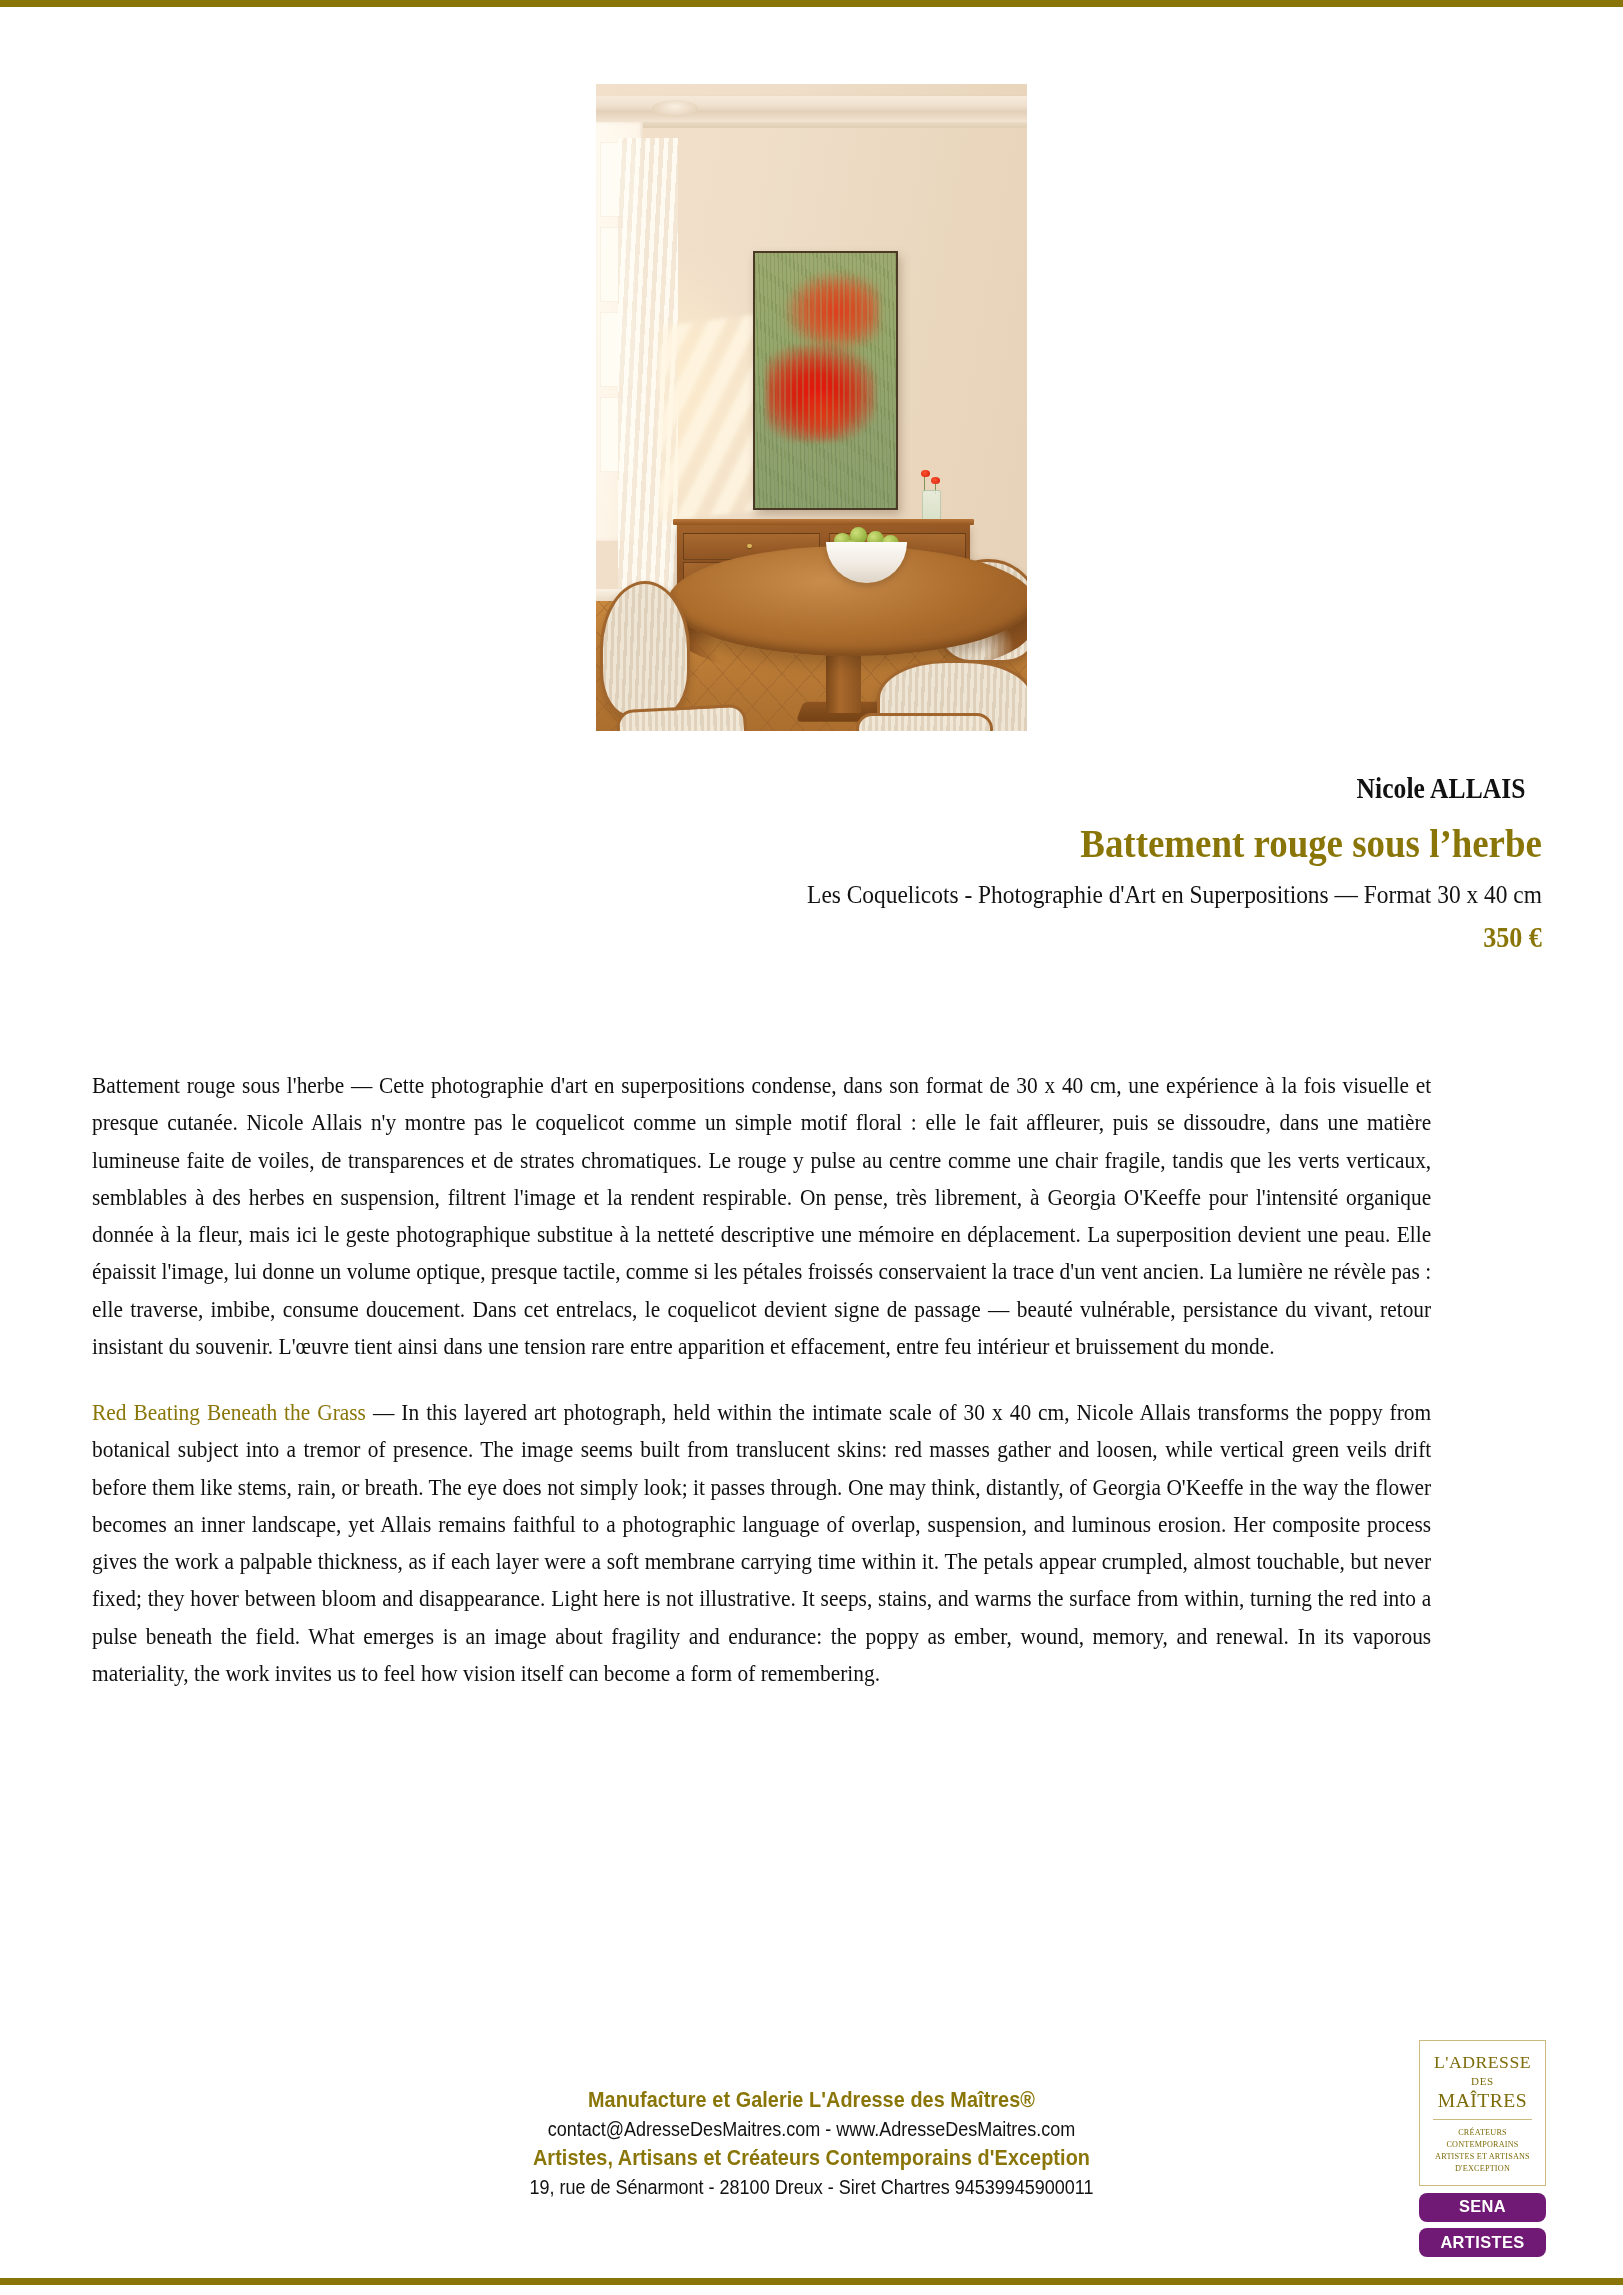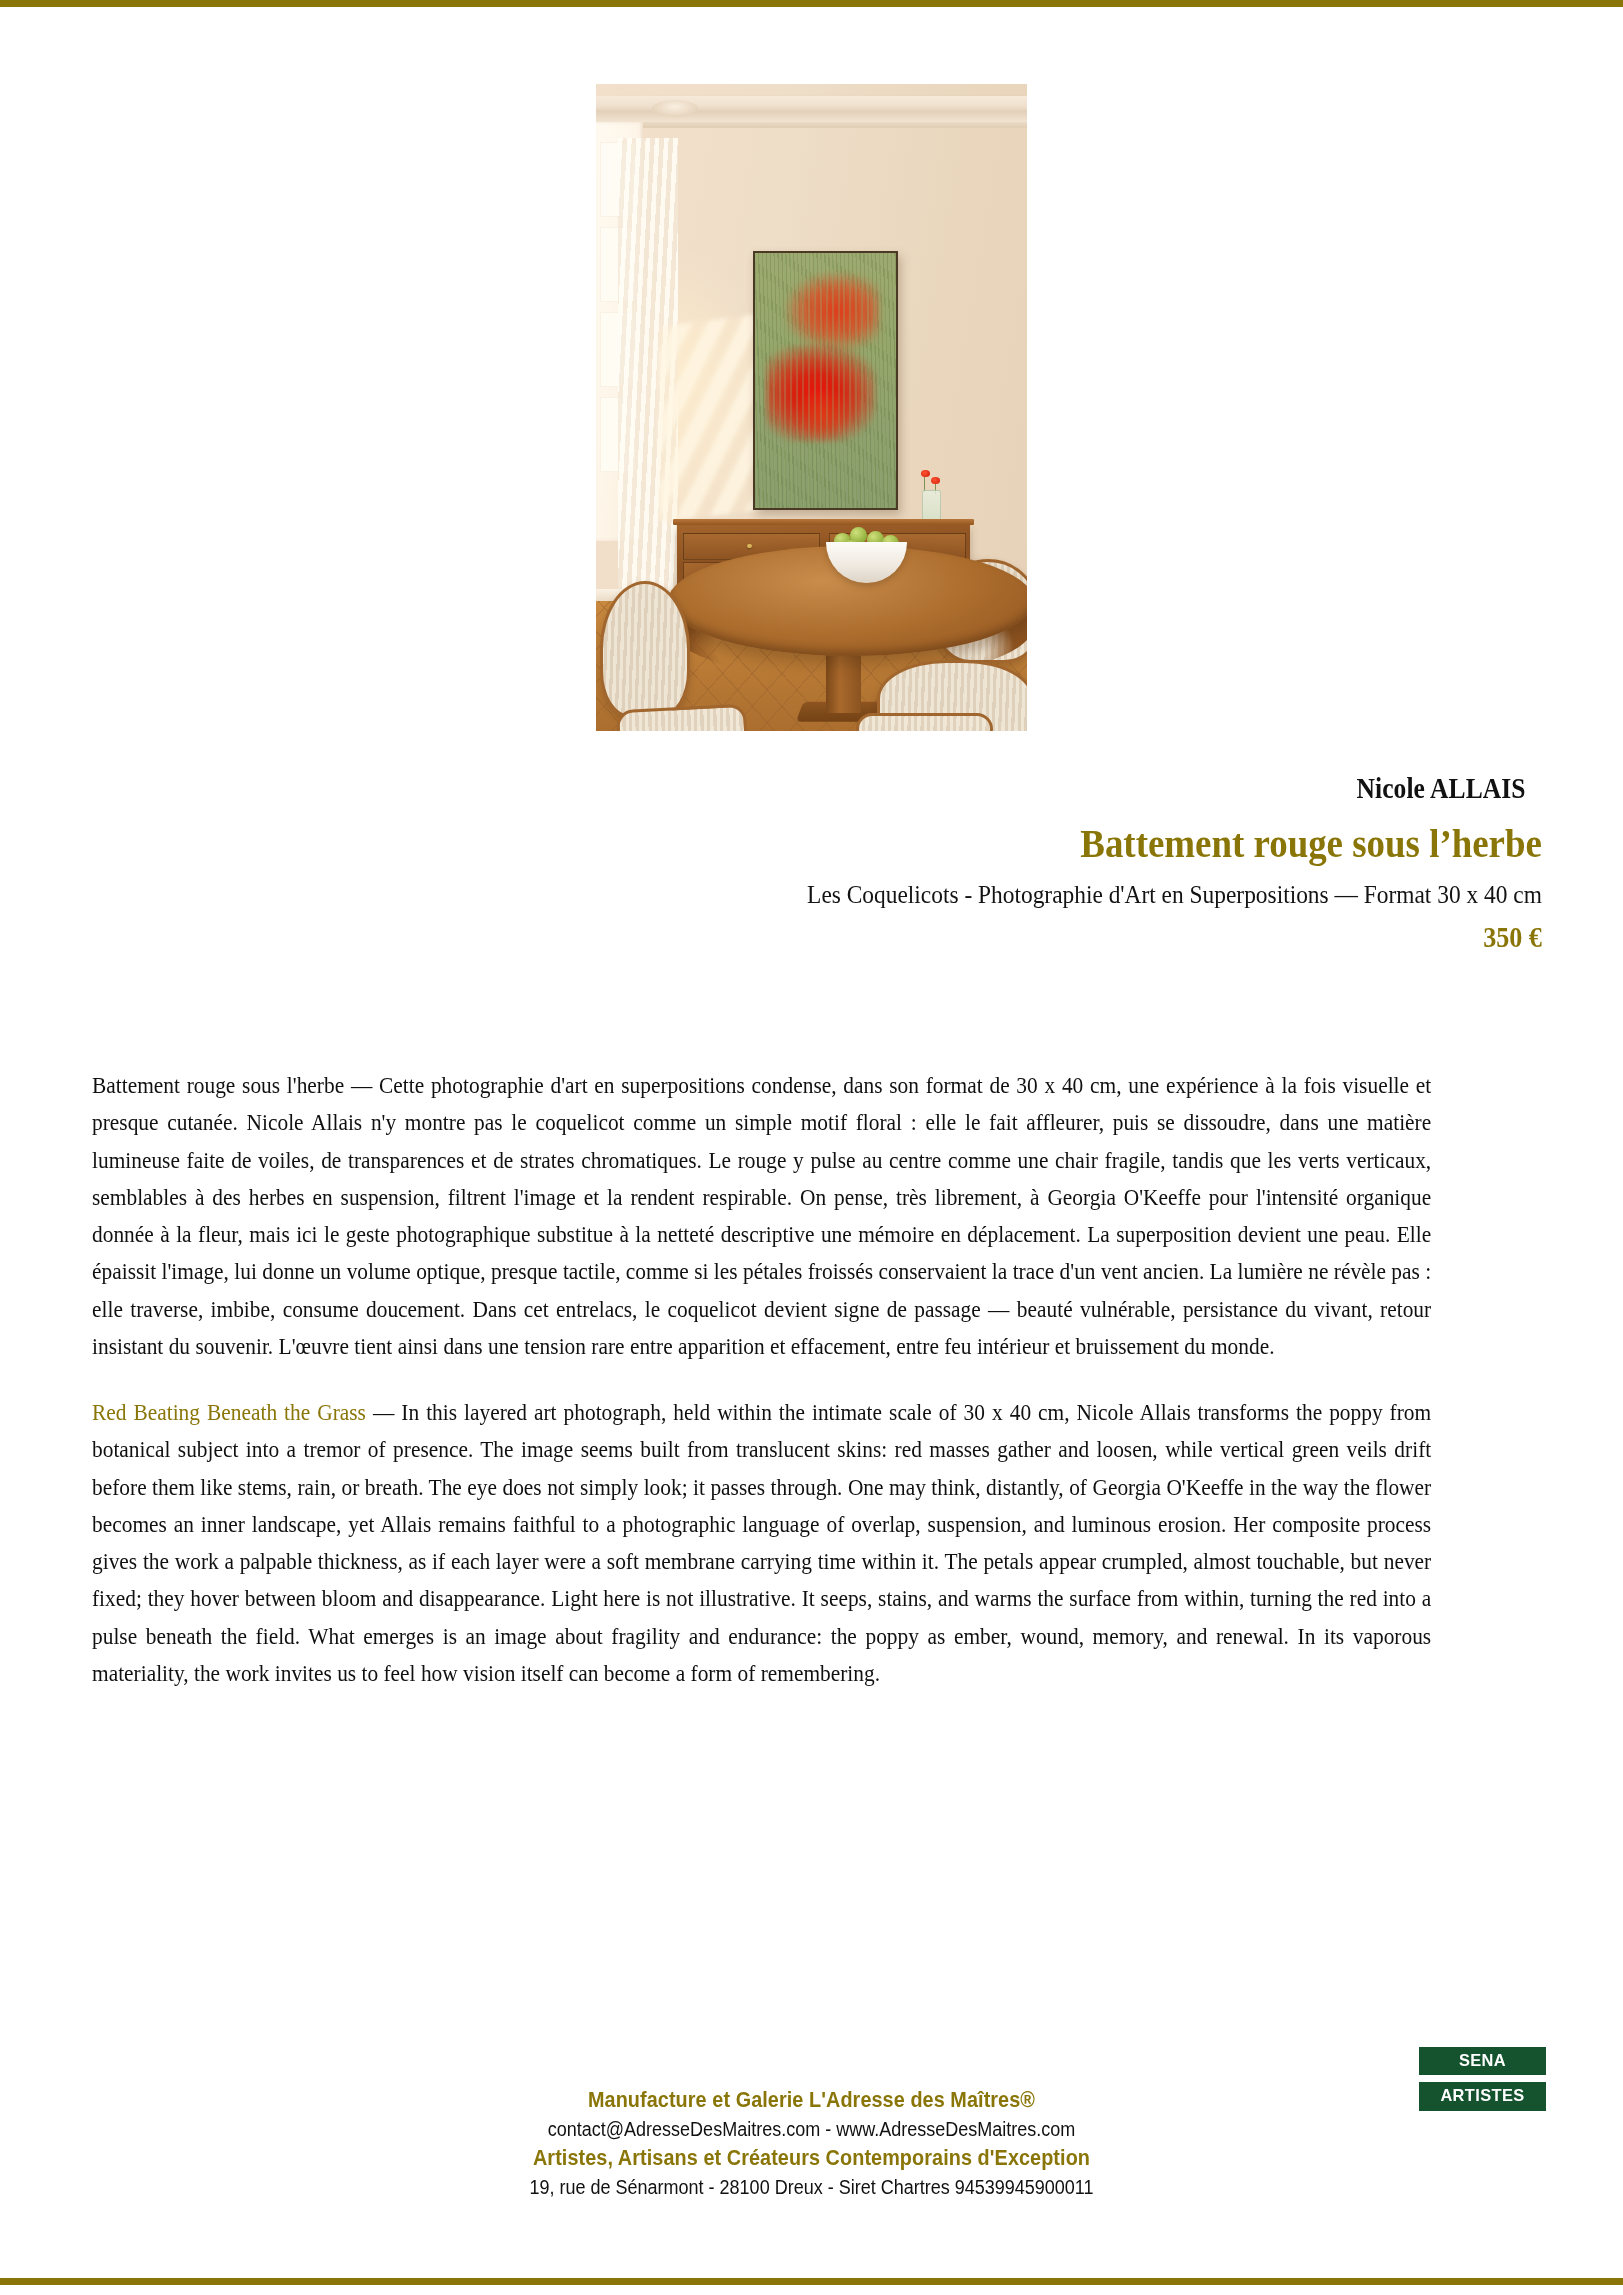--- a/index.html
+++ b/index.html
@@ -369,28 +369,29 @@
   }
   .brand-rule {
     height: 0.7px; background: #cbb97e; margin: 9.2px 7.9px 7.2px 7.9px;
   }
   .brand-tag {
     font-family: "Liberation Serif", "DejaVu Serif", serif;
     font-size: 8.2px; color: #7d6c0a; letter-spacing: 0.2px; line-height: 1.45;
   }
   .brand-chip {
     margin-top: 6.5px;
-    background: #14532d;
+    background: #701a75;
     color: #ffffff;
     font-family: "Liberation Sans", "DejaVu Sans", sans-serif;
     font-weight: bold;
     font-size: 16.4px;
     letter-spacing: 0.4px;
     text-align: center;
     padding: 4.6px 0 5.2px 0;
+    border-radius: 8px;
   }
 </style>
 </head>
 <body>
 
 <div class="edge-bar top"></div>
 
 <div class="hero-wrap">
   <div class="room">
 
@@ -472,18 +473,27 @@
 </div>
 
 <div class="footer">
   <div class="footer-line-1">Manufacture et Galerie L'Adresse des Maîtres®</div>
   <div class="footer-line-2">contact@AdresseDesMaitres.com - www.AdresseDesMaitres.com</div>
   <div class="footer-line-3">Artistes, Artisans et Créateurs Contemporains d'Exception</div>
   <div class="footer-line-4">19, rue de Sénarmont - 28100 Dreux - Siret Chartres 94539945900011</div>
 </div>
 
 <div class="brand-block">
+  <div class="brand-card">
+    <div class="brand-l1">L'ADRESSE</div>
+    <div class="brand-l2">DES</div>
+    <div class="brand-l3">MAÎTRES</div>
+    <div class="brand-rule"></div>
+    <div class="brand-tag">CRÉATEURS CONTEMPORAINS</div>
+    <div class="brand-tag">ARTISTES ET ARTISANS</div>
+    <div class="brand-tag">D'EXCEPTION</div>
+  </div>
   <div class="brand-chip">SENA</div>
   <div class="brand-chip">ARTISTES</div>
 </div>
 
 <div class="edge-bar bottom"></div>
 
 
 </body></html>

